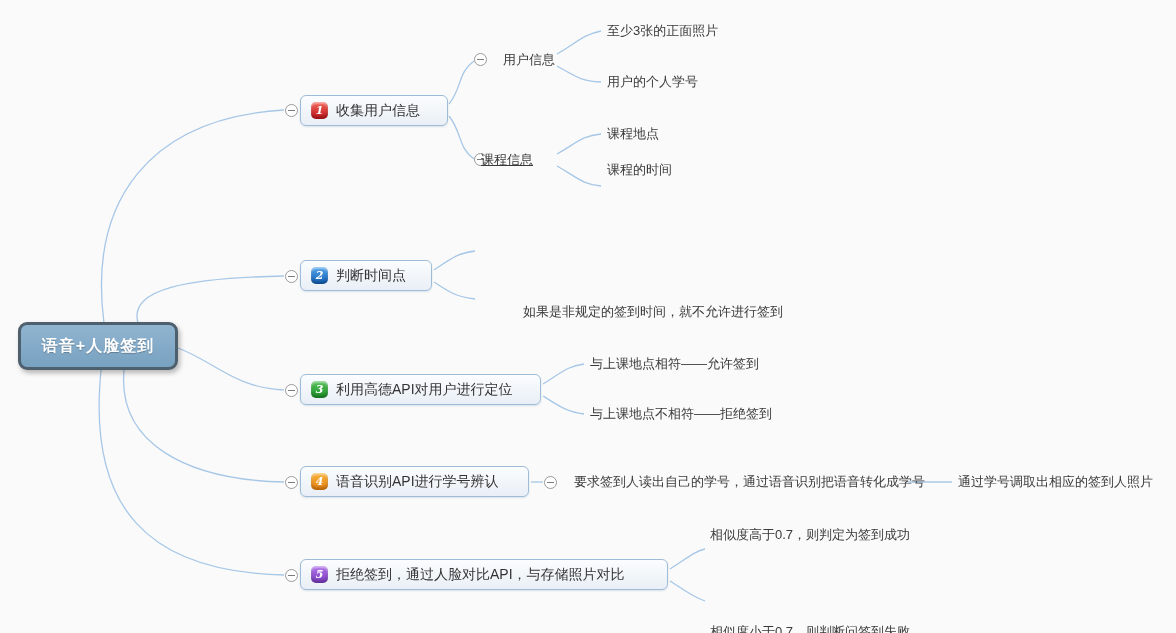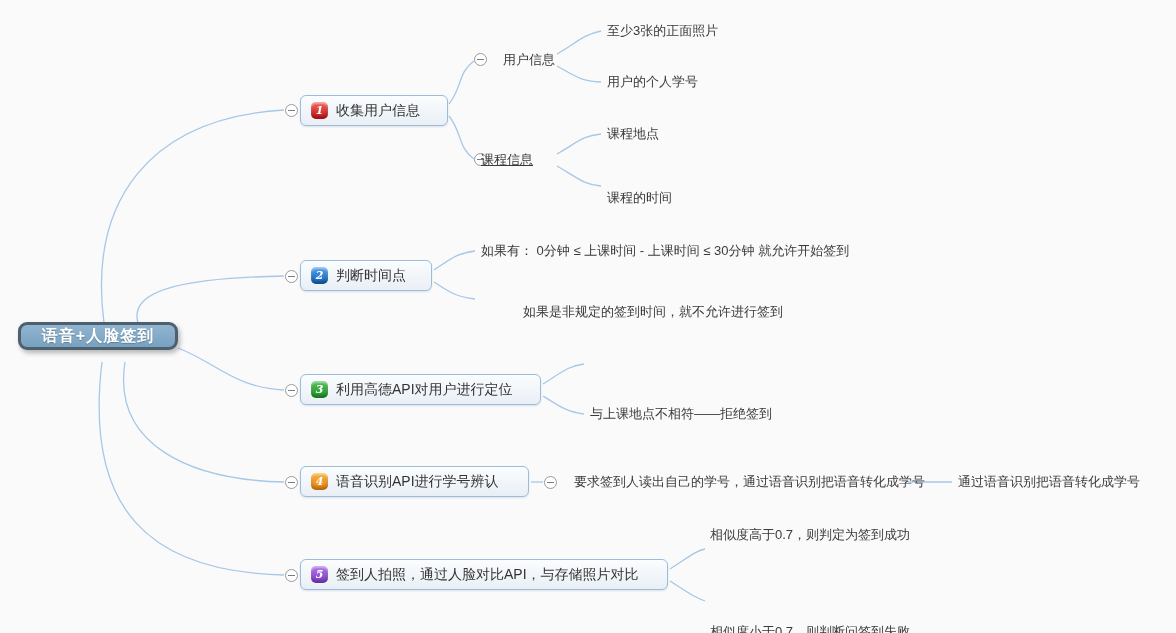--- a/index.html
+++ b/index.html
@@ -8,21 +8,21 @@
     background:#fafafa;
     font-family:"Liberation Sans","DejaVu Sans",sans-serif;
     overflow:hidden;
   }
   .canvas{position:relative;width:1176px;height:633px;}
   svg.links{position:absolute;left:0;top:0;width:1176px;height:633px;pointer-events:none;}
   svg.links path, svg.links line{fill:none;stroke:#a7c7e7;stroke-width:1.3px;}
 
   
   .root-node{
-    position:absolute;left:18px;top:322px;width:160px;height:28px;
+    position:absolute;left:18px;top:322px;width:160px;height:48px;
     box-sizing:border-box;
     background:linear-gradient(#90b4d0,#78a2c1);
     border:3px solid #4e5f6e;border-radius:9px;
     color:#fff;font-size:16px;font-weight:bold;letter-spacing:1px;
     display:flex;align-items:center;justify-content:center;
     box-shadow:2px 3px 5px rgba(0,0,0,.28);
     text-shadow:0 1px 1px rgba(0,0,0,.25);
   }
 
   
@@ -122,45 +122,45 @@
       <i></i>
     </div>
   <span class="topic-text" style="left:503px;top:50px;">用户信息</span>
   <span class="topic-text" style="left:607px;top:21px;">至少3张的正面照片</span>
   <span class="topic-text" style="left:607px;top:72px;">用户的个人学号</span>
   <div class="collapse" style="left:474px;top:153px;">
       <i></i>
     </div>
   <span class="topic-text" style="left:481px;top:150px;text-decoration:underline;">课程信息</span>
   <span class="topic-text" style="left:607px;top:124px;">课程地点</span>
-  <span class="topic-text" style="left:607px;top:188px;">课程的时间</span>
+  <span class="topic-text" style="left:607px;top:160px;">课程的时间</span>
 
   <div class="branch-node" style="left:300px;top:260px;width:132px;">
     <span class="badge badge-2">2</span>
     <span>判断时间点</span>
   </div>
-  <span class="topic-text" style="left:481px;top:241px;">如果有： 0分钟 ≤ 上课时间 - 上课时间 ≤ 30分钟 就允许开始签到</span>
   <span class="topic-text" style="left:481px;top:302px;margin-left:42px;">如果是非规定的签到时间，就不允许进行签到</span>
 
   <div class="branch-node" style="left:300px;top:374px;width:241px;">
     <span class="badge badge-3">3</span>
     <span>利用高德API对用户进行定位</span>
   </div>
+  <span class="topic-text" style="left:590px;top:354px;">与上课地点相符——允许签到</span>
   <span class="topic-text" style="left:590px;top:404px;">与上课地点不相符——拒绝签到</span>
 
   <div class="branch-node" style="left:300px;top:466px;width:229px;">
     <span class="badge badge-4">4</span>
     <span>语音识别API进行学号辨认</span>
   </div>
   <div class="collapse" style="left:544px;top:476px;">
       <i></i>
     </div>
   <span class="topic-text" style="left:574px;top:472px;text-align:center;">要求签到人读出自己的学号，通过语音识别把语音转化成学号</span>
-  <span class="topic-text" style="left:958px;top:472px;">通过语音识别把语音转化成学号</span>
+  <span class="topic-text" style="left:958px;top:472px;">通过学号调取出相应的签到人照片</span>
 
   <div class="branch-node" style="left:300px;top:559px;width:368px;">
     <span class="badge badge-5">5</span>
-    <span>签到人拍照，通过人脸对比API，与存储照片对比</span>
+    <span>拒绝签到，通过人脸对比API，与存储照片对比</span>
   </div>
   <span class="topic-text" style="left:710px;top:525px;">相似度高于0.7，则判定为签到成功</span>
   <span class="topic-text" style="left:710px;top:591px;margin-top:31px;">相似度小于0.7，则判断问签到失败</span>
 
 </div>
 
 </body></html>

